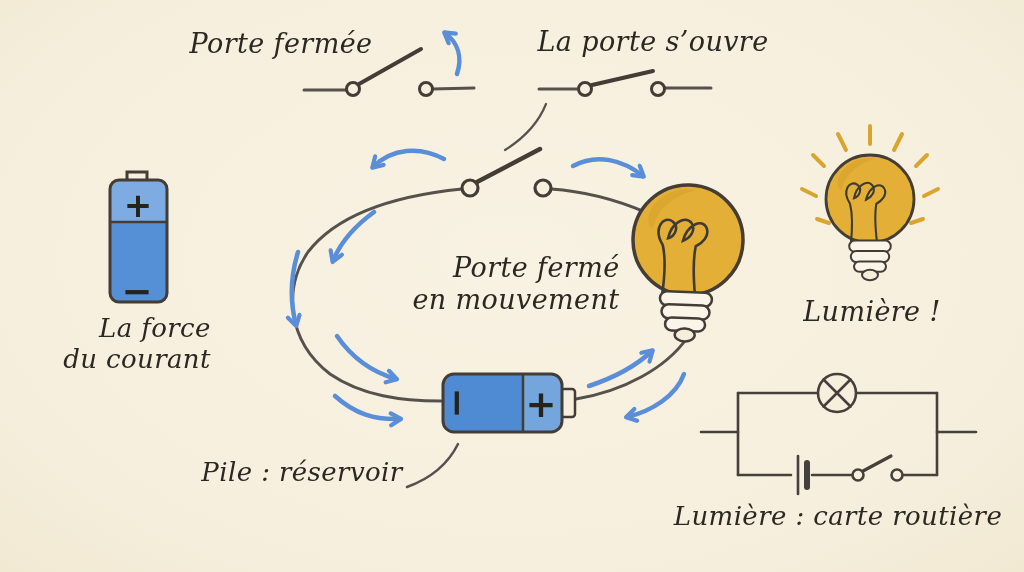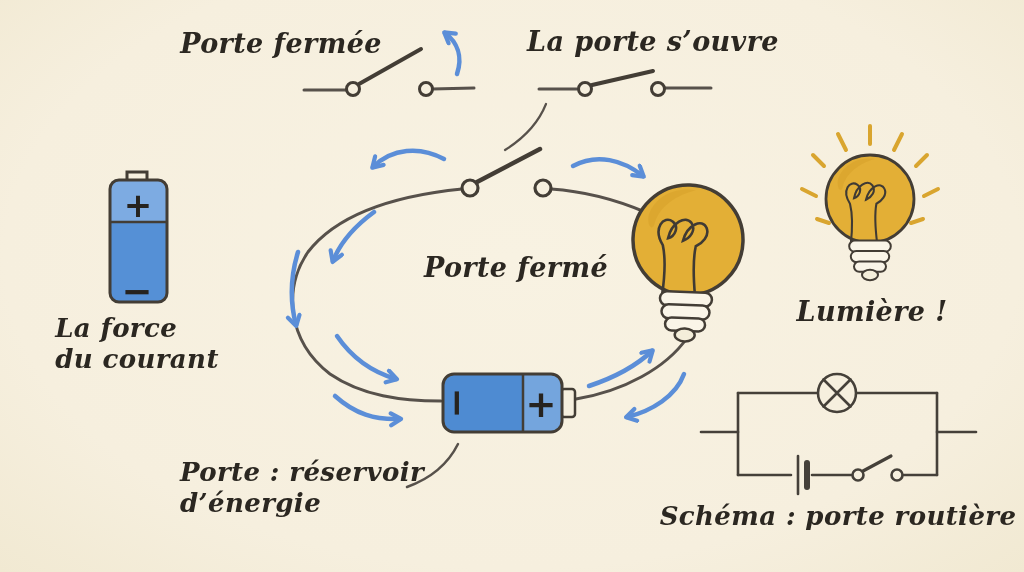--- a/index.html
+++ b/index.html
@@ -3,22 +3,22 @@
 <meta charset="utf-8">
 <style>
   html,body{margin:0;padding:0;background:#e8e2d2;}
   .stage{
     position:relative;width:1024px;height:572px;overflow:hidden;
     background:radial-gradient(ellipse at 50% 45%, #f8f2e2 0%, #f6efde 70%, #f1e9d2 100%);
     font-family:"DejaVu Serif","Liberation Serif",serif;
   }
   .art{position:absolute;left:0;top:0;}
   .label{
-    position:absolute;transform:translateX(-50%);text-align:left;white-space:nowrap;
-    font-style:italic;font-weight:700;font-size:26px;line-height:1.2;
+    position:absolute;transform:translateX(-50%);text-align:right;white-space:nowrap;
+    font-style:italic;font-weight:400;font-size:26px;line-height:1.2;
     color:#2b2721;letter-spacing:.4px;
   }
   .label.big{font-size:27px;}
   .mark{font:700 34px "DejaVu Sans","Liberation Sans",sans-serif;fill:#26231f;}
   .mark.lg{font-size:37px;}
 </style>
 </head>
 <body>
 
 <div class="stage">
@@ -146,24 +146,24 @@
 
   <div class="label" style="left:137px;top:313px">
     <span style="display:block">La force</span>
     <span style="display:block">du courant</span>
   </div>
 
   <div class="label big" style="left:653px;top:26px">La porte s’ouvre</div>
 
   <div class="label big" style="left:516px;top:252px">
     <span style="display:block">Porte fermé</span>
+    <span style="display:block">en mouvement</span>
   </div>
 
   <div class="label big" style="left:872px;top:296px">Lumière !</div>
 
   <div class="label" style="left:302px;top:457px">
-    <span style="display:block">Porte : réservoir</span>
-    <span style="display:block">d’énergie</span>
+    <span style="display:block">Pile : réservoir</span>
   </div>
 
-  <div class="label" style="left:838px;top:501px">Schéma : porte routière</div>
+  <div class="label" style="left:838px;top:501px">Lumière : carte routière</div>
 
 </div>
 
 </body></html>

